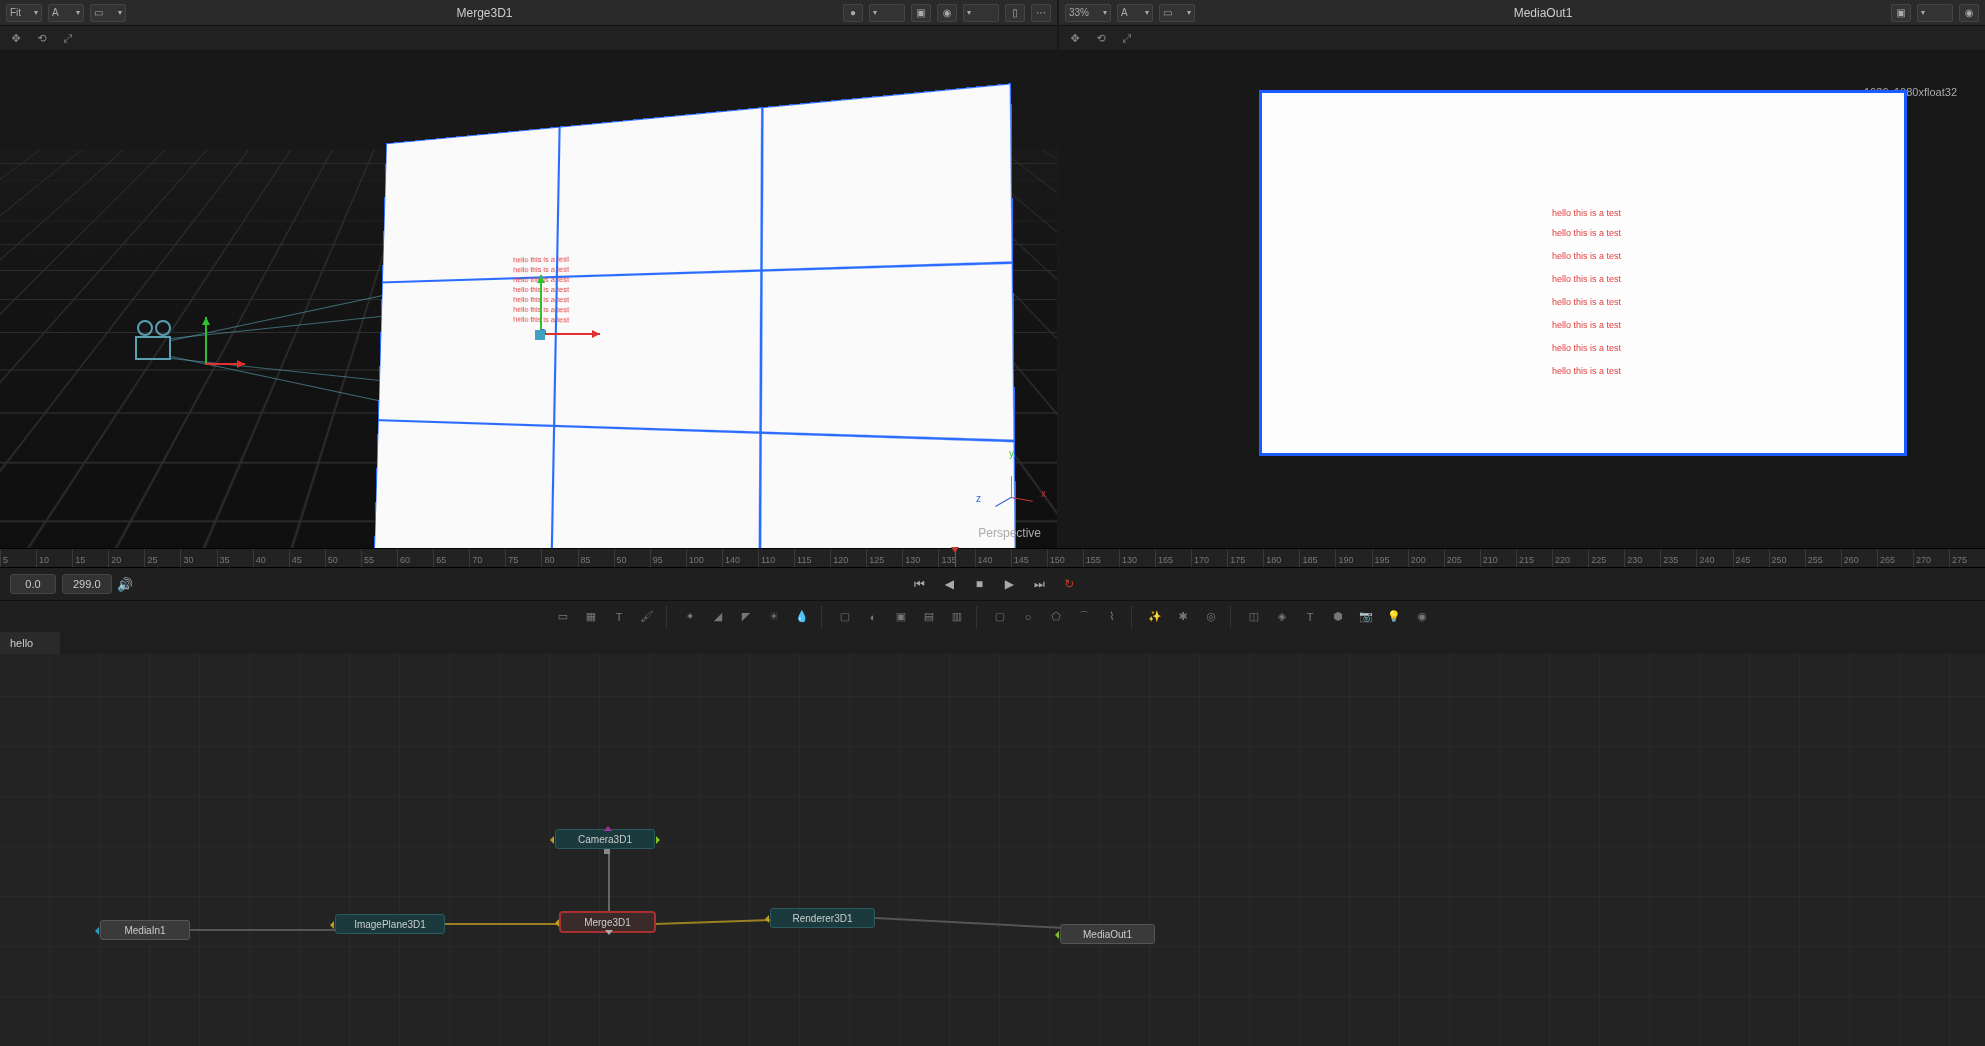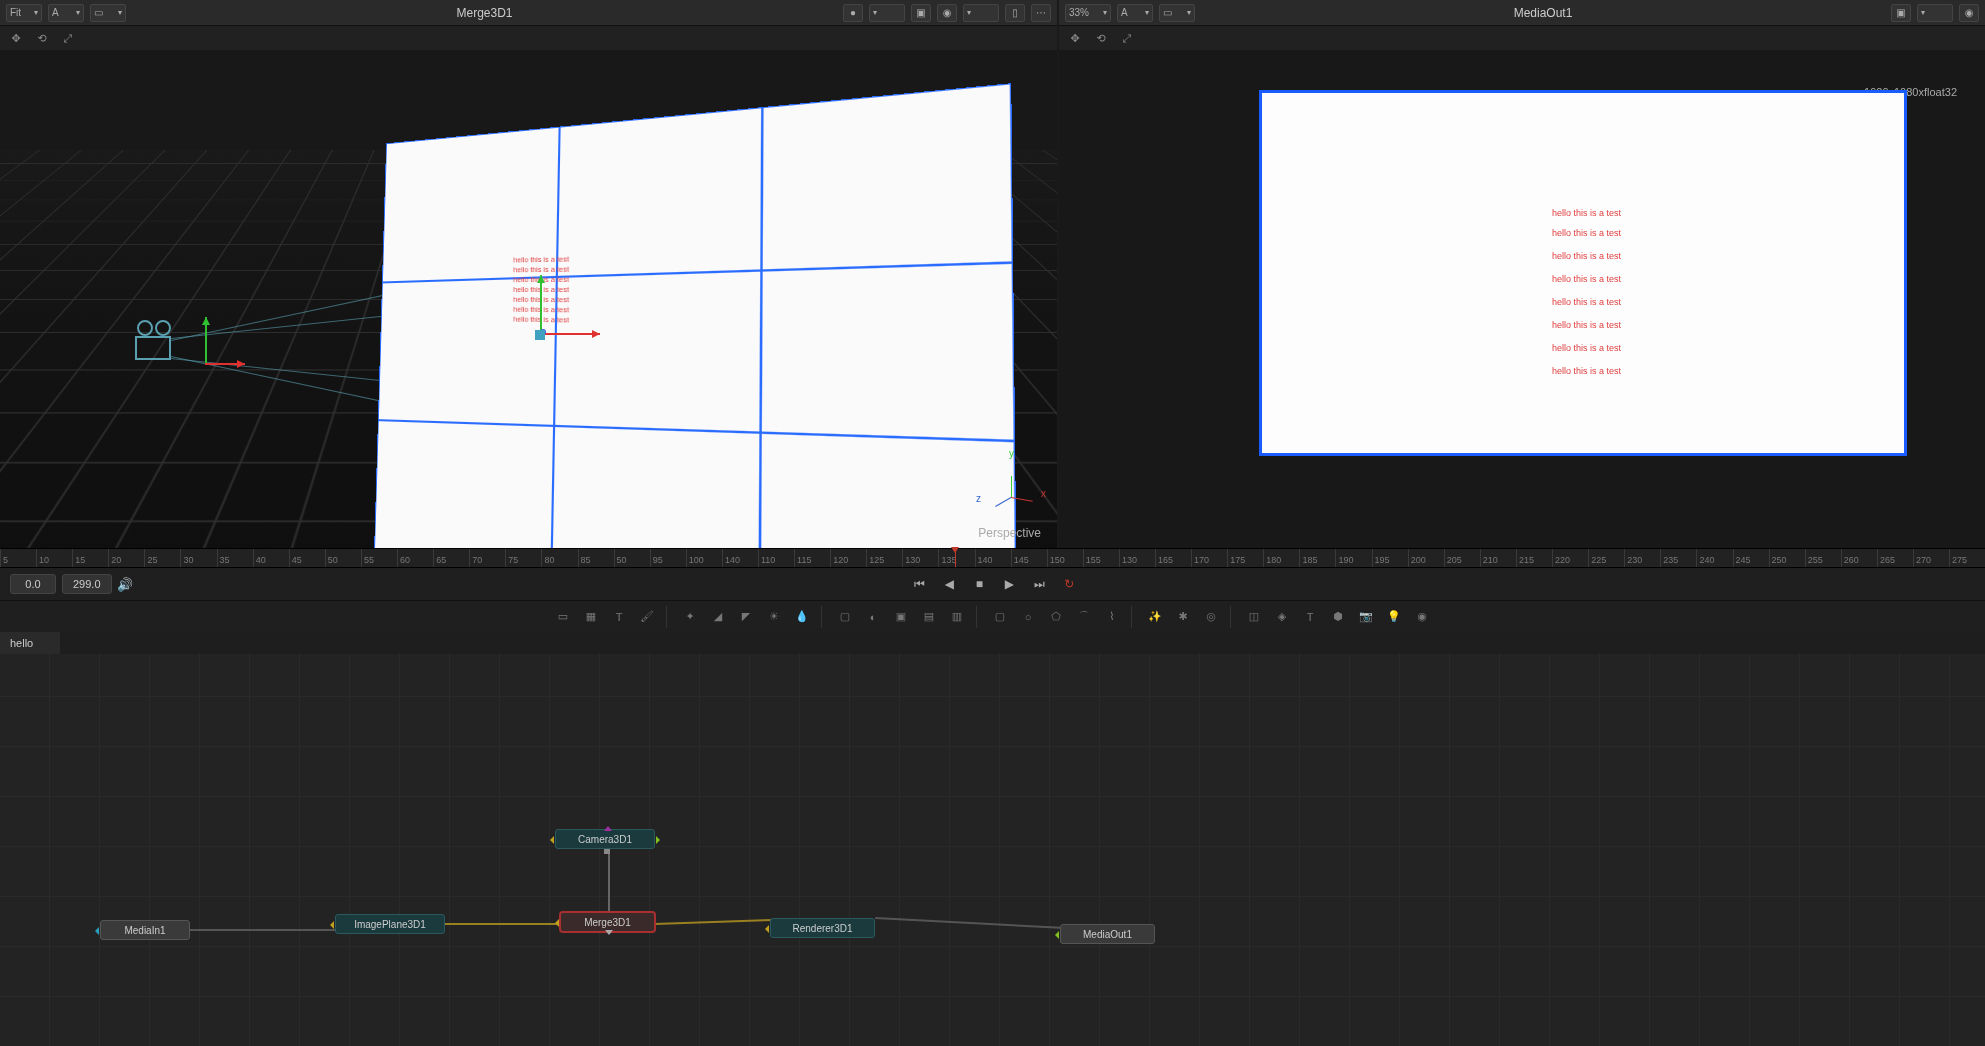--- a/index.html
+++ b/index.html
@@ -572,21 +572,21 @@
       <span class="tri-out" style="border-left-color:#80c020;"></span>
       <div style="position:absolute;top:-8px;left:48px;border:4px solid transparent;border-bottom:5px solid #a030a0;"></div>
       <div style="position:absolute;bottom:-6px;left:48px;width:6px;height:5px;background:#888;"></div>
     </div>
     <div class="node node-selected" style="left:560px;top:258px;width:95px;">
       <span class="tri-in" style="border-right-color:#c0a020;"></span>
       <span>Merge3D1</span>
       <span class="conn-out" style="background:#aa3030;"></span>
       <div style="position:absolute;bottom:-8px;left:44px;border:4px solid transparent;border-top:5px solid #aaa;"></div>
     </div>
-    <div class="node node-teal" style="left:770px;top:264px;width:105px;">
+    <div class="node node-teal" style="left:770px;top:254px;width:105px;">
       <span class="tri-in" style="border-right-color:#c0a020;"></span>
       <span>Renderer3D1</span>
       <span class="conn-out" style="background:#888;"></span>
     </div>
     <div class="node node-gray" style="left:1060px;top:270px;width:95px;">
       <span class="tri-in" style="border-right-color:#80c020;"></span>
       <span>MediaOut1</span>
       <span class="conn-out" style="background:#888;"></span>
     </div>
   </div>

